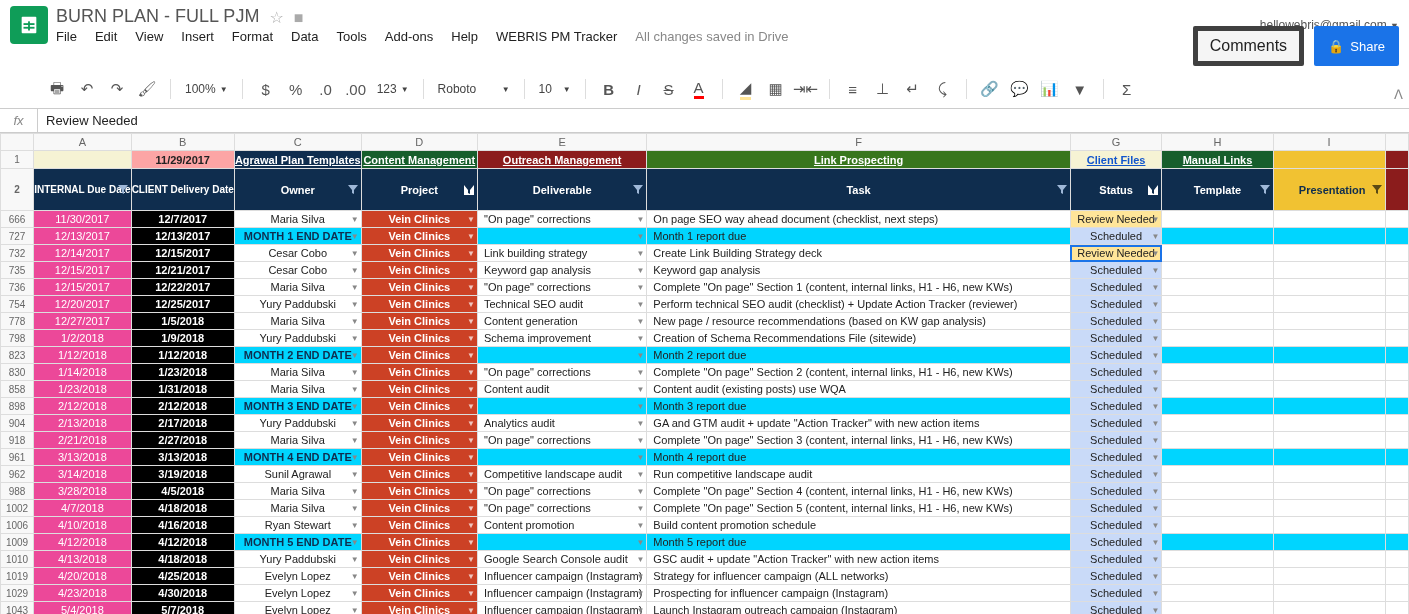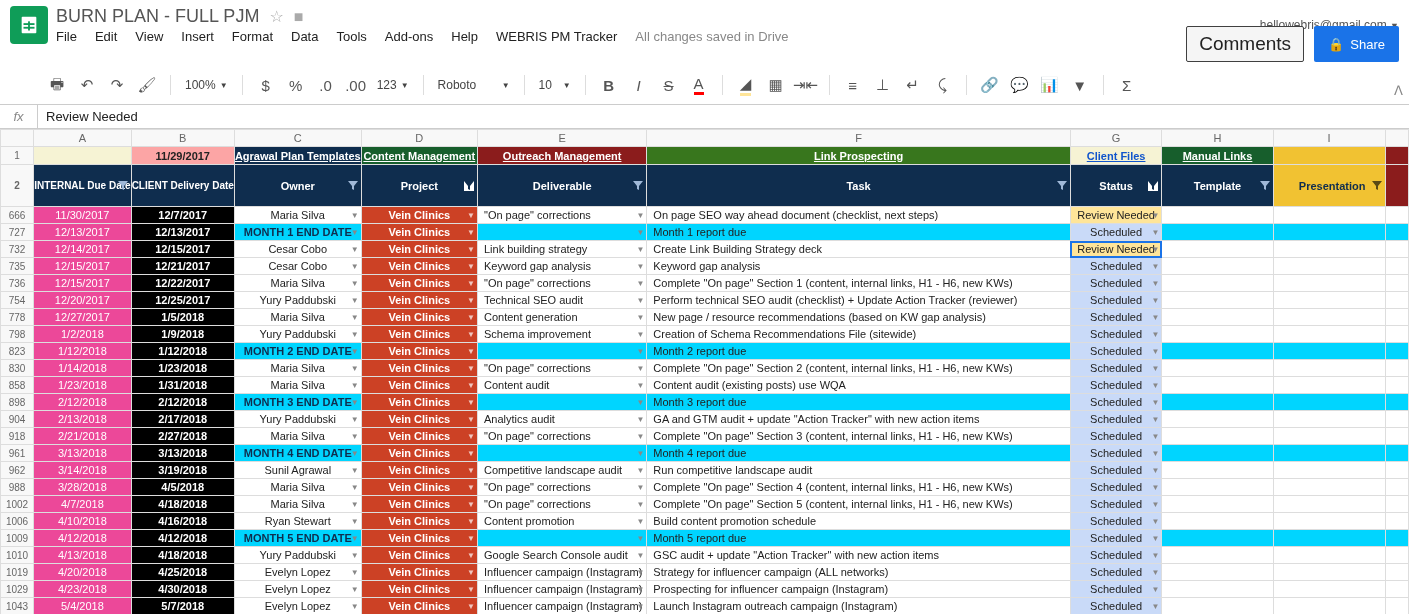--- a/index.html
+++ b/index.html
@@ -1,29 +1,29 @@
 <!DOCTYPE html>
 <html><head>
 <meta charset="utf-8">
 <style>
 * { box-sizing: border-box; margin: 0; padding: 0; }
 body { font-family: Arial, sans-serif; font-size: 13px; color: #222; background: #fff; overflow: hidden; }
 .topbar { display: flex; align-items: center; padding: 6px 10px; border-bottom: 0; }
 .sheets-icon { width: 38px; height: 38px; background: #0f9d58; border-radius: 4px; display: flex; align-items: center; justify-content: center; margin-right: 8px; }
 .sheets-icon svg { width: 22px; height: 22px; }
 .title-area { flex: 1; }
-.doc-title { font-size: 18px; color: #555; display: flex; align-items: center; gap: 10px; }
+.doc-title { font-size: 18px; color: #555; display: flex; align-items: flex-end; gap: 10px; }
 .doc-title .star, .doc-title .folder { color: #aaa; font-size: 16px; }
 .menu-row { display: flex; gap: 18px; margin-top: 2px; align-items: center; }
 .menu-item { font-size: 13px; color: #222; cursor: pointer; }
 .saved-msg { color: #888; }
 .right-top { display: flex; align-items: center; gap: 12px; }
 .user-email { font-size: 12px; color: #555; }
 .arrow-down { font-size: 9px; color: #555; }
-.comments-btn { background: #f5f5f5; border: 1px solid #404040; border-radius: 2px; padding: 6px 12px; font-size: 19px; cursor: pointer; }
+.comments-btn { background: #f5f5f5; border: 5px solid #404040; border-radius: 2px; padding: 6px 12px; font-size: 16px; cursor: pointer; }
 .share-btn { background: #1a73e8; color: #fff; border-radius: 2px; padding: 6px 14px; font-size: 13px; cursor: pointer; display: flex; align-items: center; gap: 6px; }
 .toolbar { display: flex; align-items: center; padding: 4px 10px 6px 44px; border-bottom: 1px solid #ccc; gap: 4px; }
 .tb-btn { width: 26px; height: 26px; display: flex; align-items: center; justify-content: center; color: #555; cursor: pointer; font-size: 15px; }
 .tb-sep { width: 1px; height: 20px; background: #ddd; margin: 0 6px; }
 .tb-text { font-size: 12px; color: #444; padding: 0 4px; display: flex; align-items: center; gap: 4px; }
 .fx-bar { display: flex; align-items: center; border-bottom: 1px solid #ccc; height: 24px; }
 .fx-label { width: 38px; text-align: center; font-style: italic; color: #888; border-right: 1px solid #ccc; height: 100%; display: flex; align-items: center; justify-content: center; }
 .fx-input { padding-left: 8px; font-size: 13px; flex: 1; }
 .grid-wrap { position: relative; overflow: auto; }
 table { border-collapse: collapse; table-layout: fixed; }

